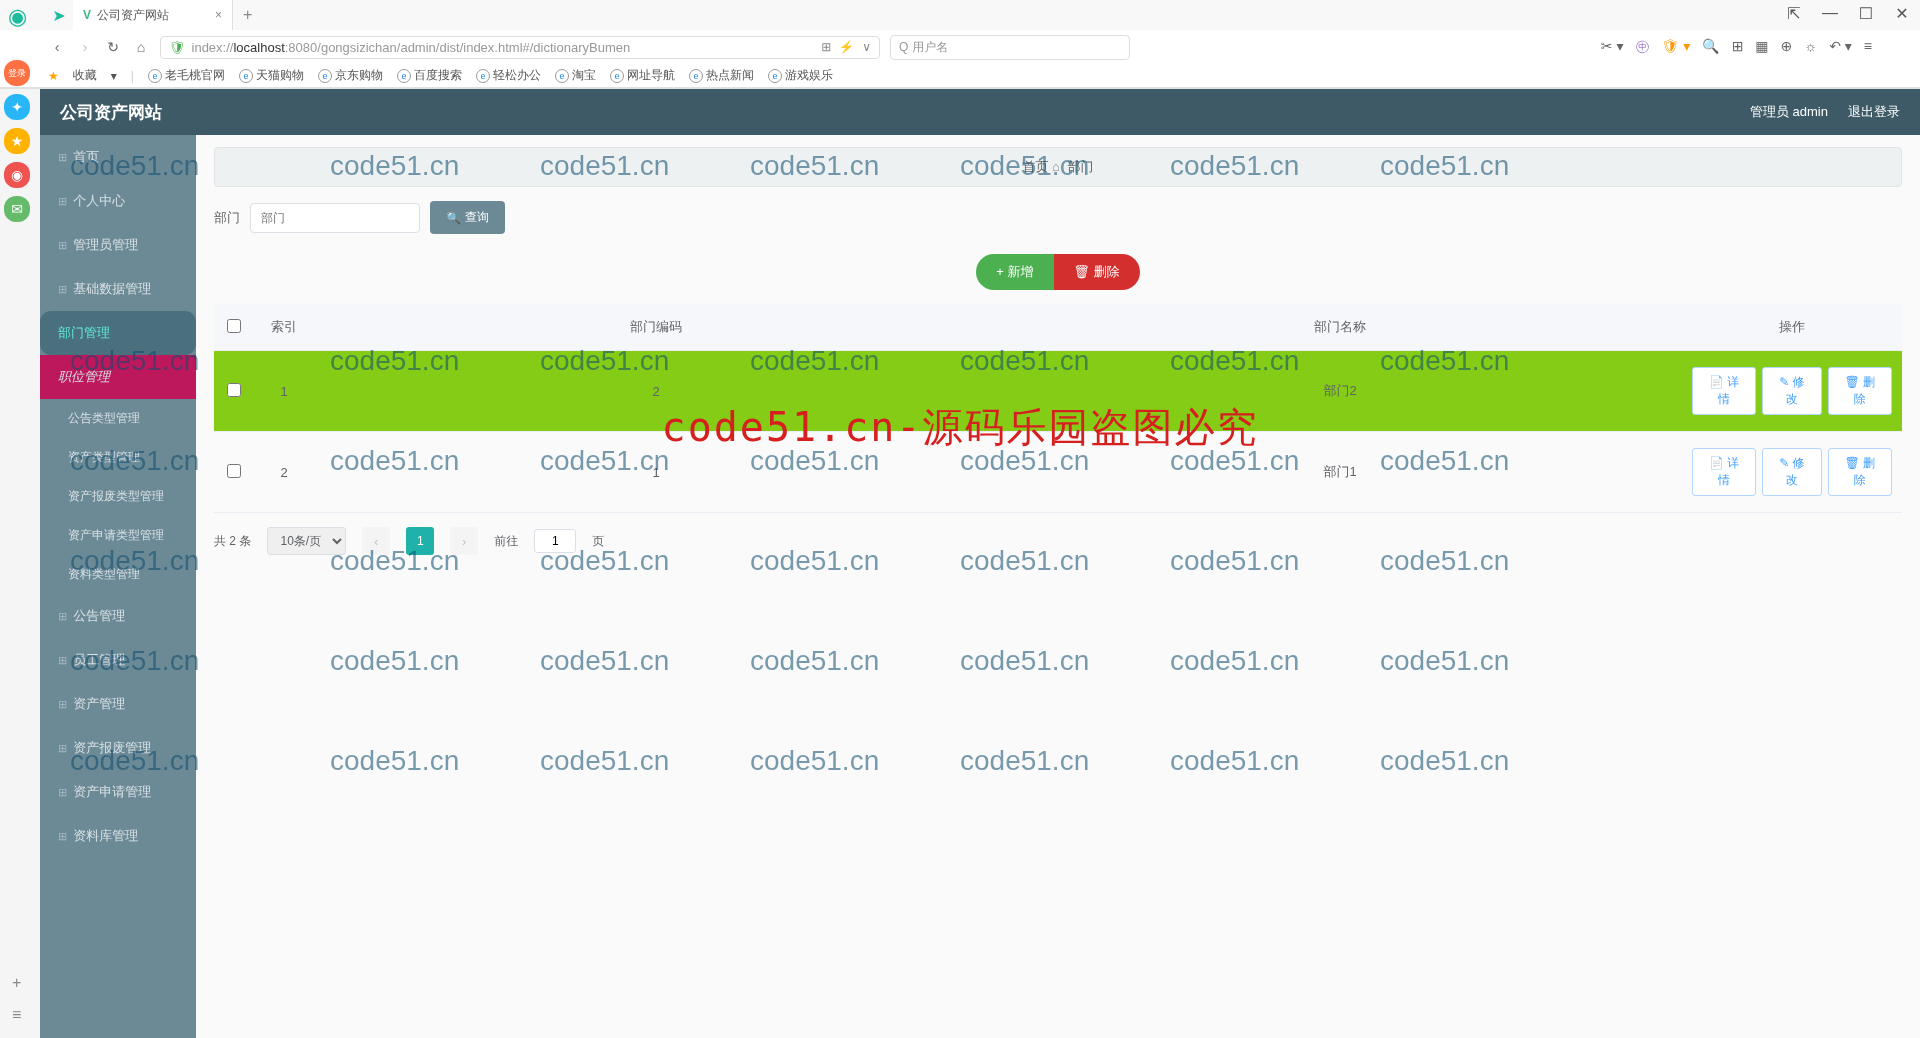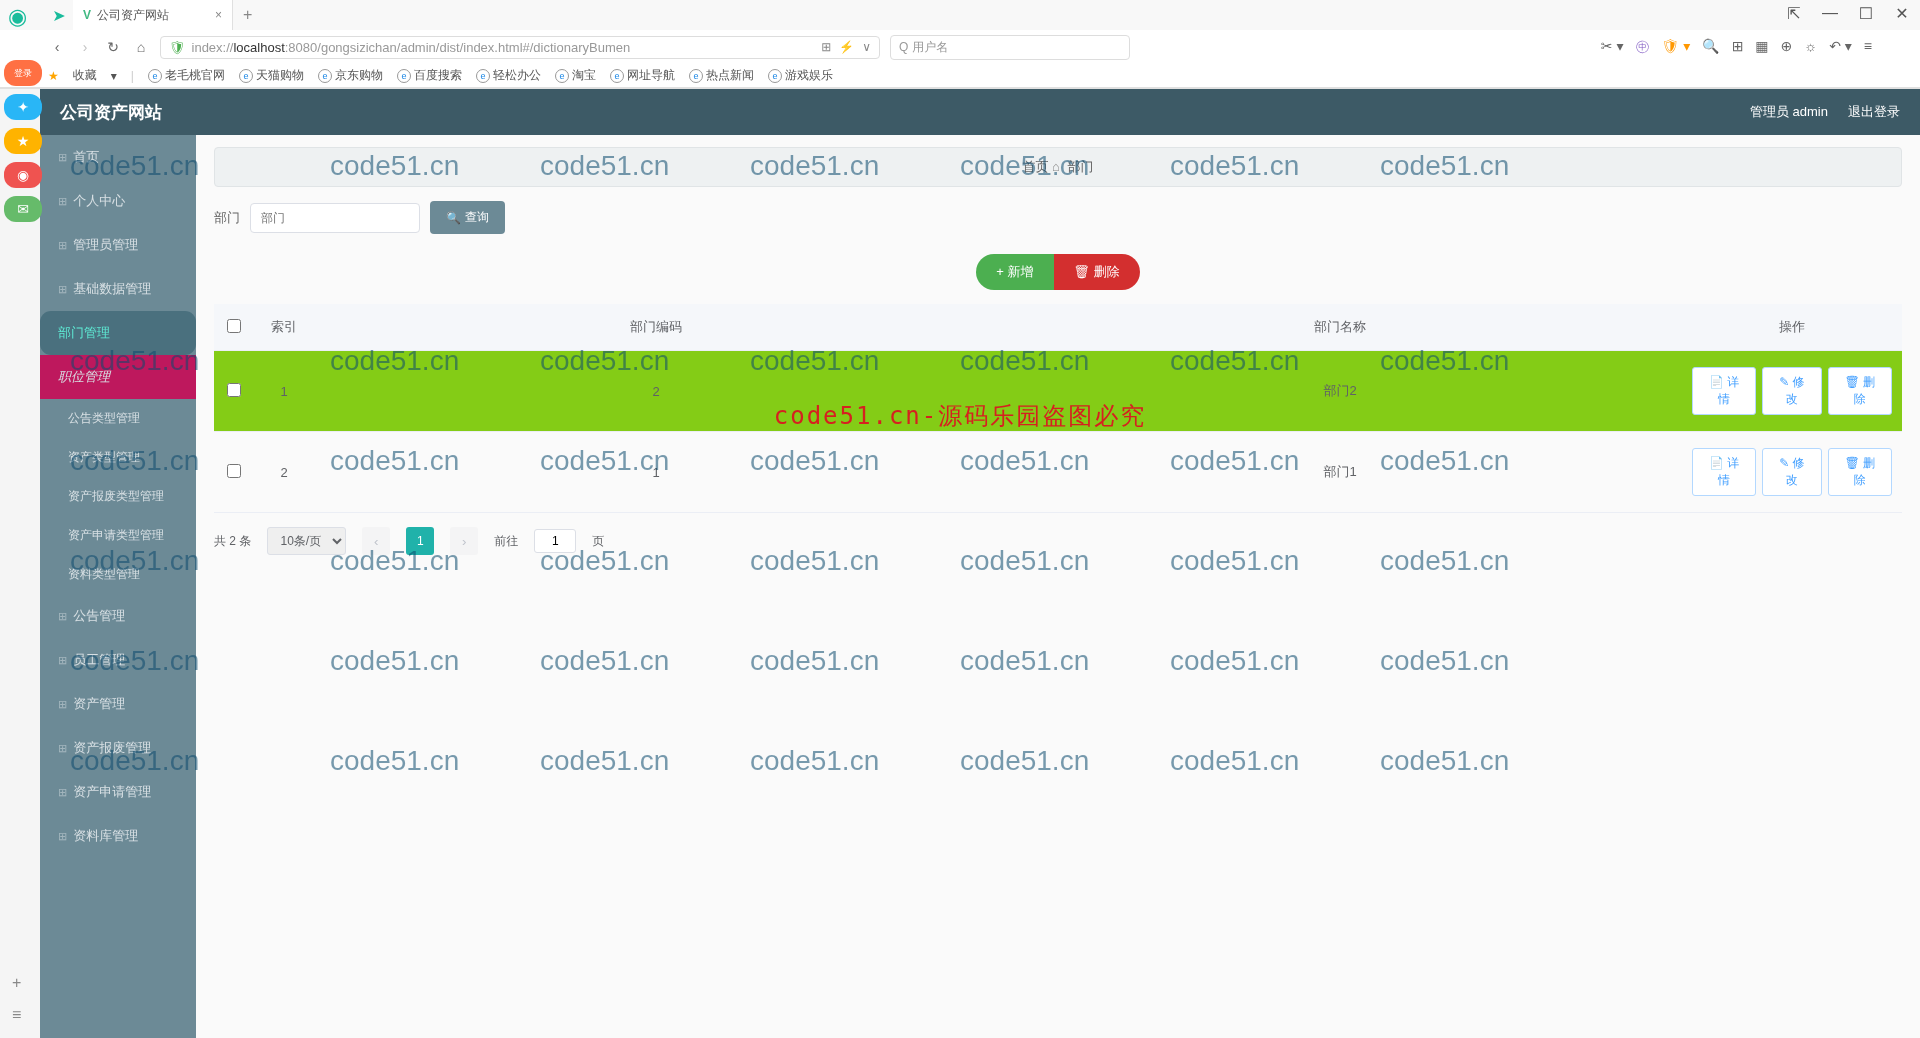--- a/index.html
+++ b/index.html
@@ -27,21 +27,21 @@
 .right-tools { display: flex; gap: 12px; color: #666; font-size: 14px; margin-left: auto; }
 .right-tools span { cursor: pointer; }
 
 .bookmark-bar { height: 24px; display: flex; align-items: center; gap: 14px; padding: 0 48px; font-size: 12px; color: #555; background: #fff; border-bottom: 1px solid #e0e0e0; }
 .bookmark-bar .star { color: #ffa500; }
 .bm-item { display: flex; align-items: center; gap: 3px; cursor: pointer; }
 .bm-dot { width: 14px; height: 14px; border-radius: 50%; border: 1px solid #999; display: inline-flex; align-items: center; justify-content: center; font-size: 9px; color: #1e88e5; }
 
 
 .dock { position: absolute; left: 4px; top: 60px; width: 30px; display: flex; flex-direction: column; gap: 8px; z-index: 10; }
-.dock-item { width: 38px; height: 26px; border-radius: 12px; font-size: 14px; color: #fff; display: flex; align-items: center; justify-content: center; }
+.dock-item { width: 26px; height: 26px; border-radius: 12px; font-size: 14px; color: #fff; display: flex; align-items: center; justify-content: center; }
 
 
 .app-header { background: #3d5a66; color: #fff; height: 46px; display: flex; align-items: center; padding: 0 20px 0 20px; margin-left: 40px; }
 .app-title { font-size: 17px; font-weight: bold; }
 .header-right { margin-left: auto; display: flex; gap: 20px; font-size: 13px; align-items: flex-end; }
 
 
 .main { display: flex; margin-left: 40px; height: calc(1038px - 30px - 34px - 24px - 46px); }
 .sidebar { width: 156px; background: #6c8a96; color: #d8e0e4; font-size: 13px; overflow-y: auto; }
 .side-item { padding: 13px 18px; cursor: pointer; display: flex; align-items: center; gap: 6px; }
@@ -74,21 +74,21 @@
 .btn-delete { color: #409eff; border-color: #b3d8ff; }
 
 .pagination { display: flex; align-items: center; gap: 16px; margin-top: 14px; font-size: 12px; color: #606266; }
 .page-select { border: 1px solid #dcdfe6; border-radius: 3px; padding: 5px 8px; font-size: 12px; color: #606266; text-align: center; }
 .page-btn { width: 28px; height: 28px; border: none; background: #f4f4f5; color: #c0c4cc; border-radius: 3px; cursor: pointer; }
 .page-num { width: 28px; height: 28px; background: #20b2aa; color: #fff; border: none; border-radius: 3px; font-size: 12px; }
 .page-input { width: 42px; border: 1px solid #dcdfe6; border-radius: 3px; padding: 4px; text-align: center; font-size: 12px; }
 
 
 .watermark { position: absolute; font-size: 28px; color: #0c4a6e; opacity: 0.55; pointer-events: none; z-index: 1; font-family: Arial; }
-.wm-big { position: absolute; left: 50%; top: 400px; transform: translateX(-50%); font-size: 24px; color: #d62020; z-index: 5; pointer-events: none; font-family: "SimHei", monospace; letter-spacing: 2px; }
+.wm-big { position: absolute; left: 50%; top: 400px; transform: translateX(-50%); font-size: 40px; color: #d62020; z-index: 5; pointer-events: none; font-family: "SimHei", monospace; letter-spacing: 2px; }
 
 .bottom-icons { position: absolute; left: 12px; bottom: 14px; display: flex; flex-direction: column; gap: 14px; color: #888; font-size: 16px; }
 </style>
 </head>
 <body>
 
 <div class="browser-top">
   <div class="browser-logo">◉</div>
   <div class="tab-bar">
     <div style="width:28px;text-align:center;color:#1abc9c;">➤</div>

